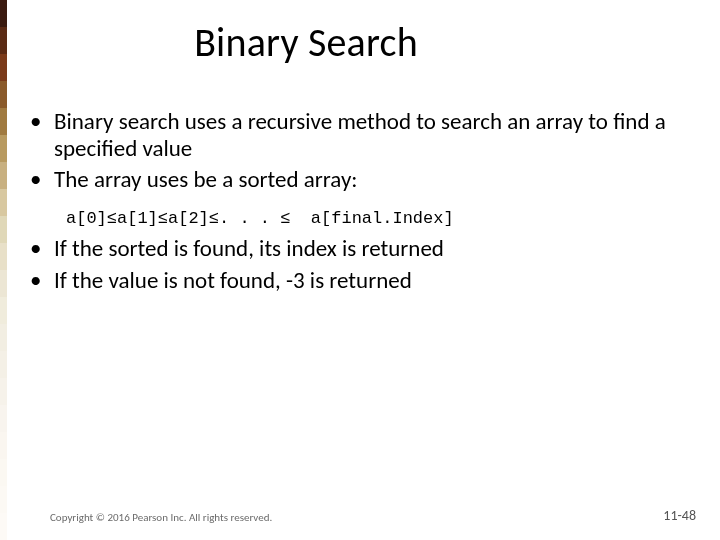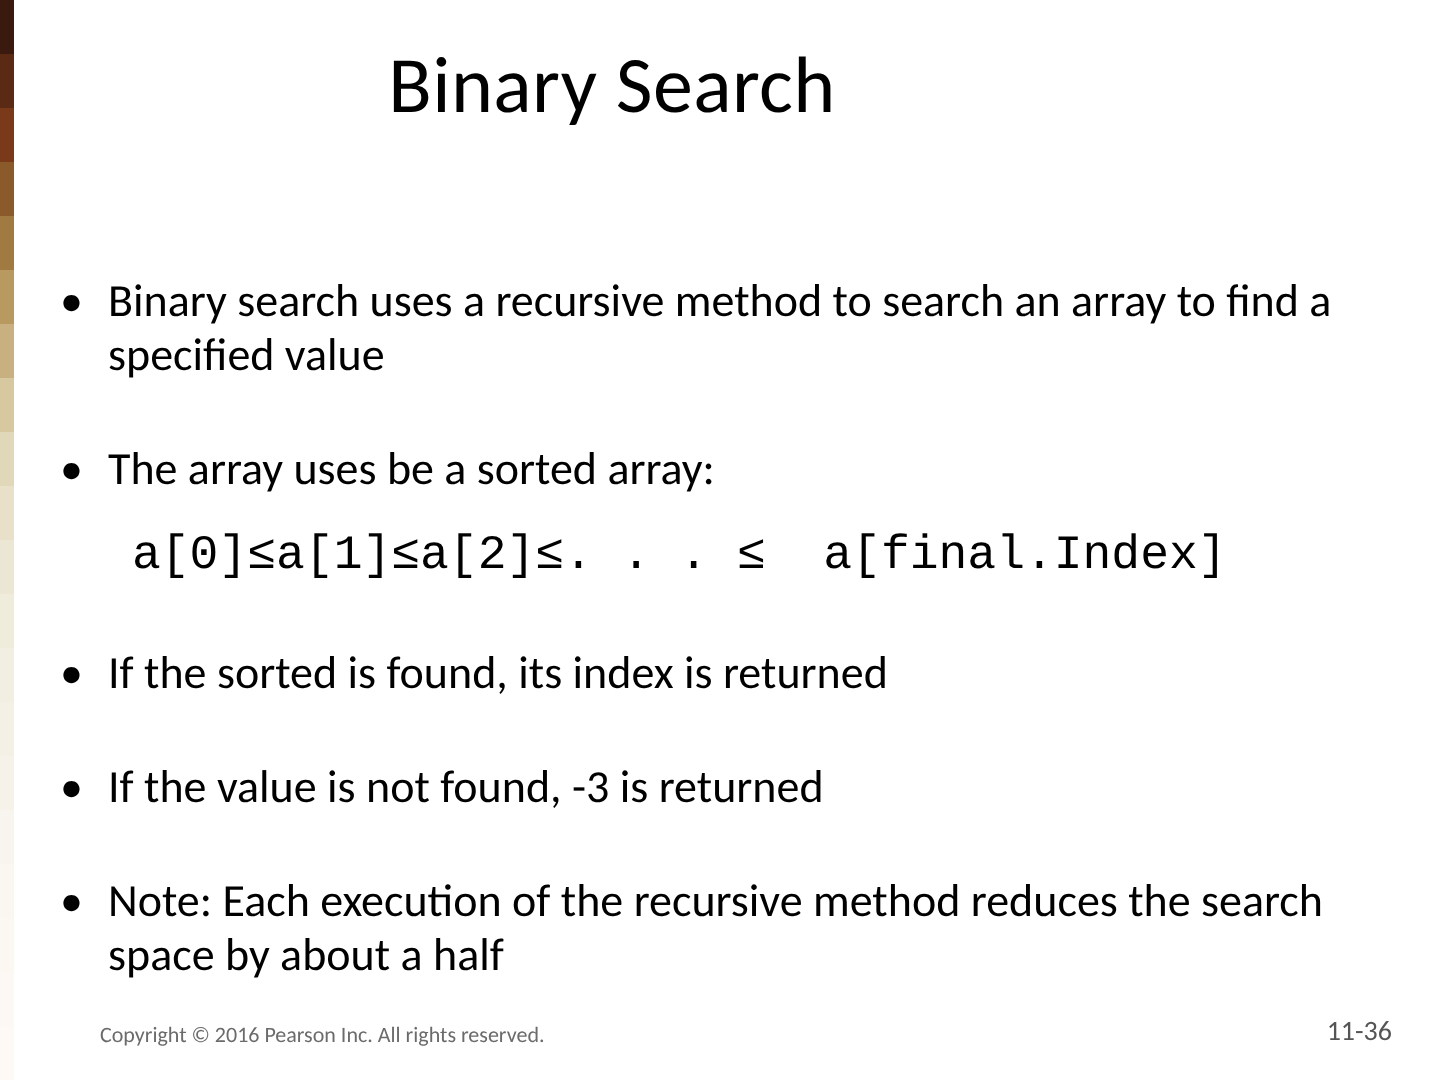--- a/index.html
+++ b/index.html
@@ -50,33 +50,32 @@
   }
   ul.bullets {
     list-style: none;
     margin: 0;
     padding: 0;
   }
   ul.bullets > li {
     position: relative;
     padding-left: 30px;
     margin-bottom: 4px;
-    margin-top: 30px;
   }
   ul.bullets > li::before {
     content: "•";
     position: absolute;
     left: 6px;
     top: 0;
     font-size: 23px;
     line-height: 1.18;
   }
   .code-line {
     font-family: "Courier New", Courier, monospace;
-    font-size: 24px;
+    font-size: 17px;
     padding-left: 42px;
     margin-top: 16px;
     margin-bottom: 6px;
     white-space: pre;
   }
   .footer {
     position: absolute;
     bottom: 16px;
     left: 50px;
     font-size: 11px;
@@ -122,20 +121,19 @@
 
   <div class="body">
     <ul class="bullets">
       <li>Binary search uses a recursive method to search an array to find a specified value</li>
       <li>The array uses be a sorted array:</li>
     </ul>
     <div class="code-line">a[0]≤a[1]≤a[2]≤. . . ≤  a[final.Index]</div>
     <ul class="bullets">
       <li>If the sorted is found, its index is returned</li>
       <li>If the value is not found, -3 is returned</li>
-      <li>Note:  Each execution of the recursive method reduces the search space by about a half</li>
     </ul>
   </div>
 
   <div class="footer">Copyright © 2016 Pearson Inc. All rights reserved.</div>
-  <div class="pagenum">11-36</div>
+  <div class="pagenum">11-48</div>
 
 </div>
 
 </body></html>

